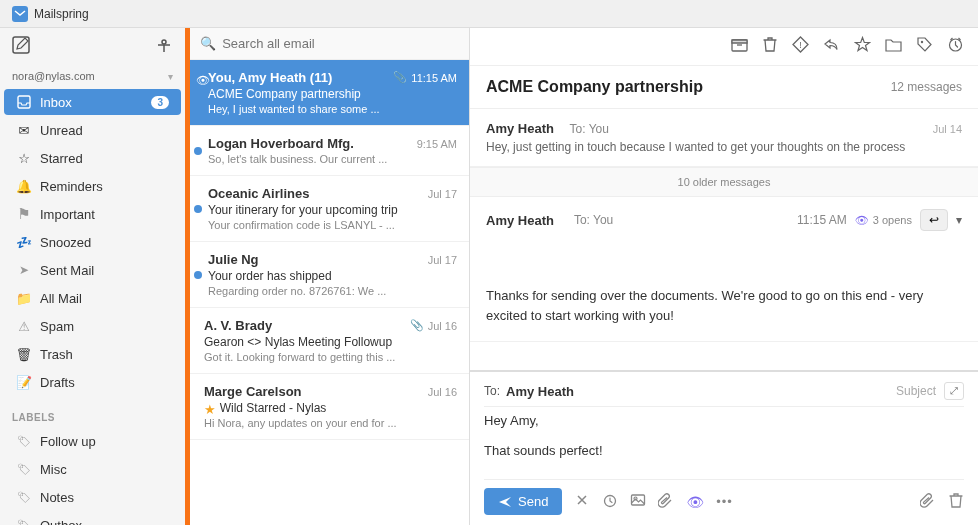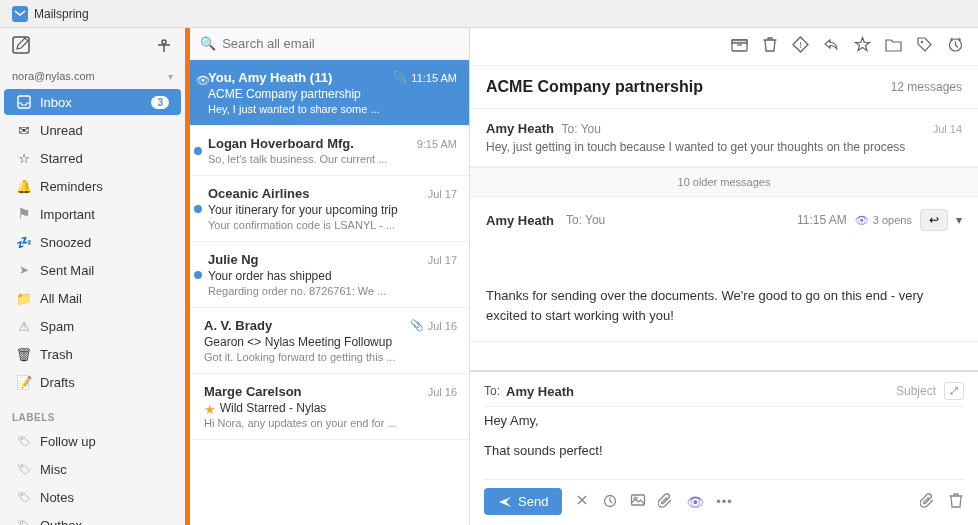--- a/index.html
+++ b/index.html
@@ -51,21 +51,21 @@
     .email-detail { flex: 1; background: white; display: flex; flex-direction: column; overflow: hidden; }
     .detail-toolbar { display: flex; align-items: center; justify-content: flex-end; padding: 8px 14px; border-bottom: 1px solid #eee; gap: 14px; }
     .toolbar-icon { font-size: 16px; color: #666; cursor: pointer; background: none; border: none; }
     .thread-header { padding: 12px 16px; border-bottom: 1px solid #eee; display: flex; justify-content: space-between; align-items: center; }
     .thread-title { font-size: 16px; font-weight: 600; color: #222; }
     .thread-count { font-size: 12px; color: #888; }
     .messages-area { flex: 1; overflow-y: auto; padding: 0; }
     .message-summary { padding: 12px 16px; border-bottom: 1px solid #f0f0f0; cursor: pointer; }
     .msg-header { display: flex; justify-content: space-between; align-items: center; margin-bottom: 4px; }
     .msg-sender { font-weight: 600; font-size: 13px; color: #333; }
-    .msg-to { font-size: 12px; color: #888; font-weight: normal; margin-left: 4px; }
+    .msg-to { font-size: 12px; color: #888; font-weight: normal; margin-left: 12px; }
     .msg-date { font-size: 11px; color: #aaa; }
     .msg-preview { font-size: 12px; color: #666; }
     .older-messages-bar { text-align: center; padding: 8px; font-size: 11px; color: #888; background: #f9f9f9; border-top: 1px solid #eee; border-bottom: 1px solid #eee; cursor: pointer; }
     .message-expanded { border-bottom: 1px solid #f0f0f0; }
     .message-expanded-header { padding: 12px 16px; display: flex; justify-content: space-between; align-items: center; }
     .msg-meta-left { display: flex; align-items: center; gap: 8px; }
     .msg-meta-right { display: flex; align-items: center; gap: 8px; }
     .msg-time { font-size: 12px; color: #888; }
     .opens-badge { display: flex; align-items: center; gap: 4px; font-size: 11px; color: #888; }
     .eye-icon { color: #7b68ee; }

